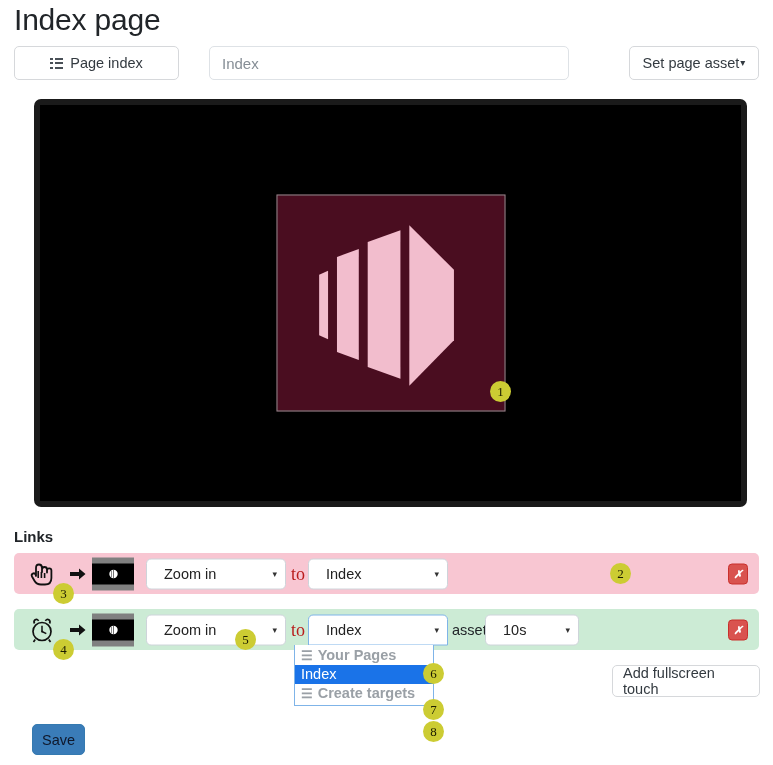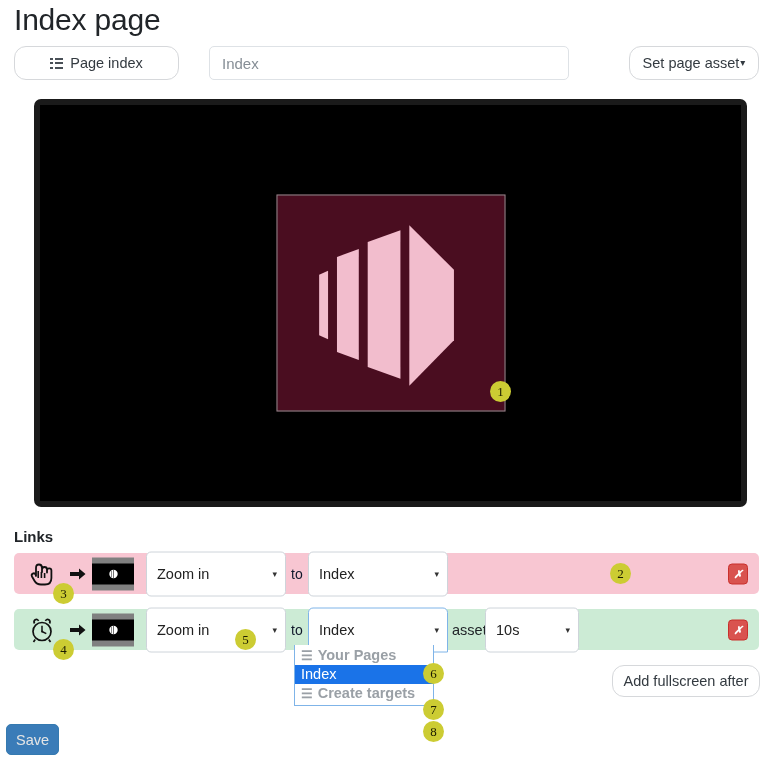--- a/index.html
+++ b/index.html
@@ -21,21 +21,21 @@
   }
 
   
   .toolbar {
     position: absolute; left: 14px; top: 46px;
     width: 745px; height: 34px;
   }
   .btn {
     border: 1px solid #d6d8db;
     background: #ffffff;
-    border-radius: 12px;
+    border-radius: 5px;
     font-family: "Liberation Sans", sans-serif;
     font-size: 14.5px;
     color: #333a40;
     display: inline-flex; align-items: center; justify-content: center;
     cursor: pointer;
     padding: 0 10px;
   }
   .btn-page-index {
     position: absolute; left: 0; top: 0;
     width: 165px; height: 34px;
@@ -128,46 +128,46 @@
   .thumb-inner {
     width: 42px; height: 21px;
     background: #000;
     display: flex; align-items: center; justify-content: center;
   }
   .thumb-glyph { width: 9px; height: 11px; }
 
   .select {
     position: absolute; top: 50%;
     transform: translateY(-50%);
-    height: 45px;
+    height: 31px;
     border: 1px solid #ced4da;
     border-radius: 5px;
     background: #ffffff;
     font-family: "Liberation Sans", sans-serif;
     font-size: 14.5px;
     color: #222;
-    padding: 0 22px 0 10px;
+    padding: 0 22px 0 17px;
     display: flex; align-items: center;
     cursor: pointer;
   }
   .select .sel-caret {
     position: absolute; right: 8px; top: 50%; transform: translateY(-50%);
     font-size: 9px; color: #333;
   }
   .select-action { left: 132px; width: 140px; }
   .select-target { left: 294px; width: 140px; }
   .select-target.open {
     border-color: #7fb4e8;
     border-bottom-left-radius: 0; border-bottom-right-radius: 0;
   }
   .select-delay { left: 471px; width: 94px; text-align: right; }
 
   .lbl-to {
     position: absolute; top: 50%; transform: translateY(-50%);
-    left: 277px; font-size: 14px; color: #0f172a;
+    left: 277px; font-size: 18px; color: #b91c1c; font-family: Liberation Serif, serif;
   }
   .lbl-after {
     position: absolute; top: 50%; transform: translateY(-50%);
     left: 438px; font-size: 14.5px; color: #212529;
   }
 
   .btn-delete {
     position: absolute; right: 11px; top: 50%;
     transform: translateY(-50%);
     width: 20px; height: 21px;
@@ -204,26 +204,26 @@
   }
   .dd-item.selected { background: #1a73e8; color: #ffffff; }
   .hamburger { display: inline-block; font-size: 13px; line-height: 1; }
 
   
   .btn-fullscreen {
     position: absolute; left: 612px; top: 665px;
     width: 148px; height: 32px;
   }
   .btn-save {
-    position: absolute; left: 6px; top: 724px;
+    position: absolute; left: 32px; top: 724px;
     width: 53px; height: 31px;
     background: #3a7cb8;
     border: 1px solid #357ab0;
     border-radius: 5px;
-    color: #e5e5e5;
+    color: #0f172a;
     font-size: 14.5px;
     display: flex; align-items: center; justify-content: center;
     cursor: pointer;
   }
 
   
   .marker {
     position: absolute;
     width: 21px; height: 21px;
     border-radius: 50%;
@@ -380,21 +380,21 @@
     <div class="dd-item selected">
       <span>Index</span>
     </div>
     <div class="dd-group">
       <span class="hamburger">☰</span>
       <span>Create targets</span>
     </div>
   </div>
 
   <div class="btn btn-fullscreen">
-    <span>Add fullscreen after</span>
+    <span>Add fullscreen touch</span>
   </div>
 
   <div class="btn-save">
     <span>Save</span>
   </div>
 
   <div id="markers">
       <div class="marker" style="left: 490px; top: 381px;">1</div>
       <div class="marker" style="left: 610px; top: 563px;">2</div>
       <div class="marker" style="left: 53px; top: 583px;">3</div>

